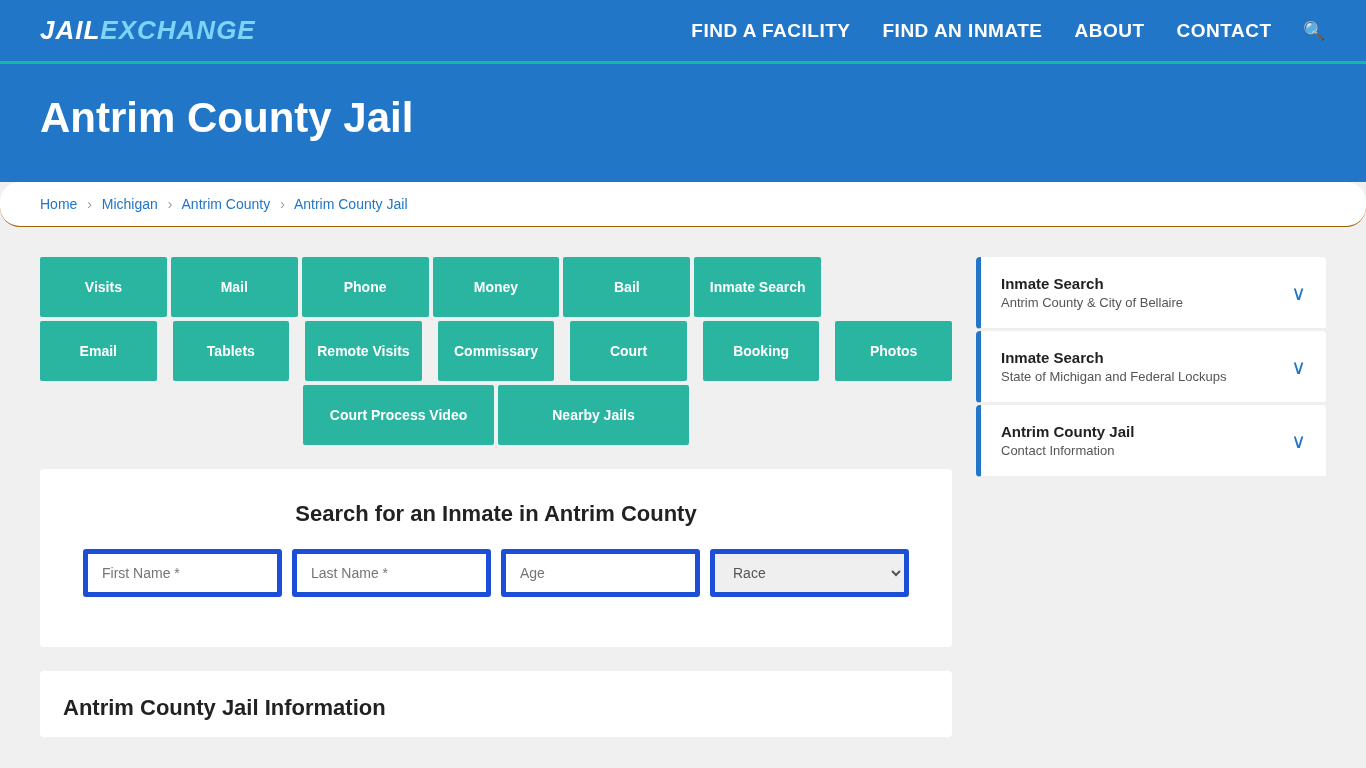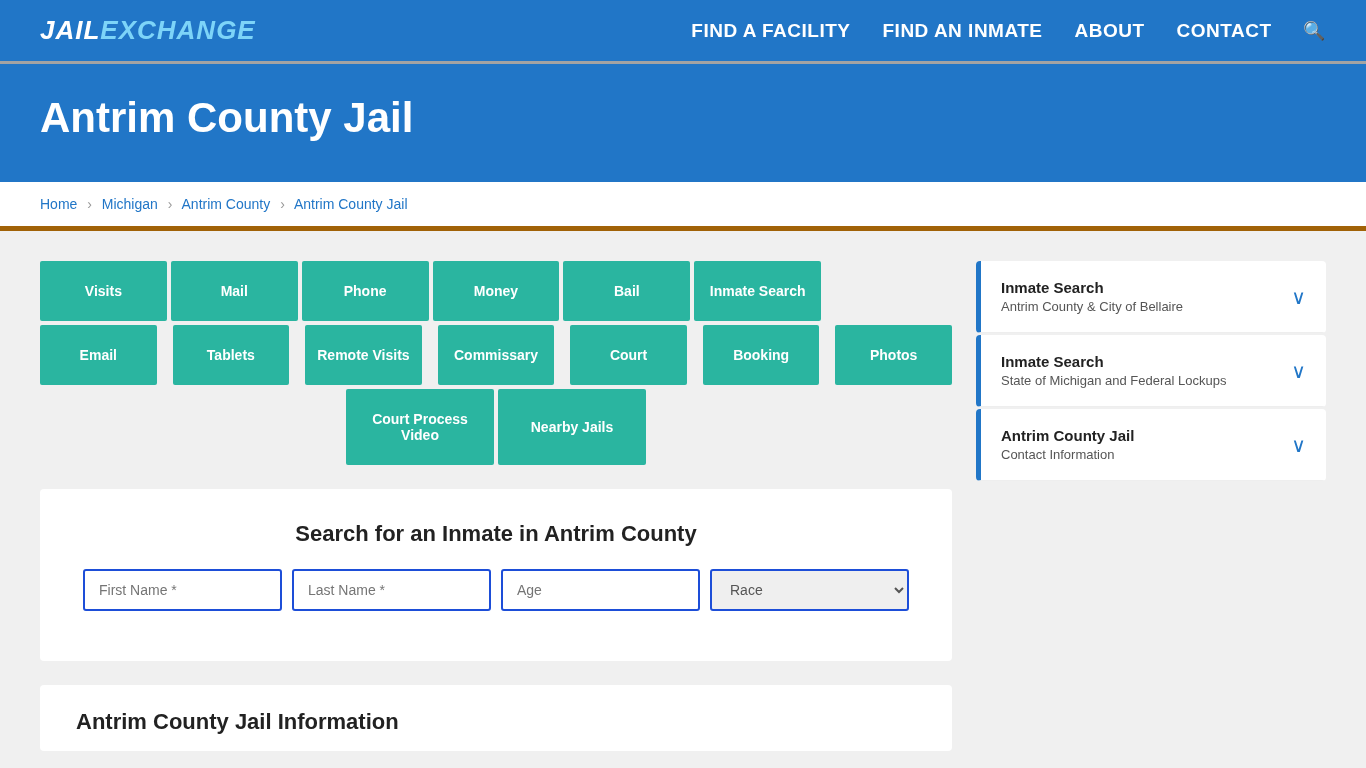--- a/index.html
+++ b/index.html
@@ -6,21 +6,21 @@
     body { font-family: Arial, sans-serif; background: #f0f0f0; color: #333; }
 
     
     .header {
       background: #2176c7;
       display: flex;
       align-items: center;
       justify-content: space-between;
       padding: 0 40px;
       height: 64px;
-      border-bottom: 3px solid #a3a3a3;
+      border-bottom: 3px solid #14b8a6;
     }
     .logo {
       font-size: 26px;
       font-weight: 900;
       color: #fff;
       letter-spacing: 1px;
     }
     .logo span { color: #fff; font-style: italic; }
     .nav {
       display: flex;
@@ -52,21 +52,22 @@
       color: #fff;
       font-size: 42px;
       font-weight: 800;
     }
 
     
     .breadcrumb {
       background: #fff;
       padding: 14px 40px;
       font-size: 14px;
-      border-bottom: 5px solid #a16207;
+      border-bottom: 1px solid #a16207;
+      border-radius: 20px;
     }
     .breadcrumb a {
       color: #2176c7;
       text-decoration: none;
     }
     .breadcrumb .sep {
       margin: 0 6px;
       color: #999;
     }
 
@@ -108,21 +109,21 @@
       border: none;
       padding: 22px 8px;
       font-size: 14px;
       font-weight: 600;
       text-align: center;
       cursor: pointer;
       border-radius: 2px;
       transition: background 0.2s;
     }
     .grid-row3 .grid-btn {
-      width: 148px;
+      width: 191px;
     }
 
     
     .search-card {
       background: #fff;
       border-radius: 4px;
       padding: 32px 43px 32px;
       margin-bottom: 24px;
     }
     .search-card h2 {
@@ -132,21 +133,21 @@
       margin-bottom: 22px;
       color: #222;
     }
     .search-fields {
       display: flex;
       gap: 10px;
       margin-bottom: 18px;
       flex-wrap: wrap;
     }
     .search-fields input, .search-fields select {
-      border: 2px solid #1d4ed8;
+      border: 5px solid #1d4ed8;
       border-radius: 3px;
       padding: 10px 14px;
       font-size: 14px;
       color: #555;
     }
     .search-fields input { flex: 1; min-width: 120px; }
     .search-fields select { flex: 1; min-width: 120px; }
     .search-btn {
       background: #2ab5a0;
       color: #fff;
@@ -157,21 +158,21 @@
       letter-spacing: 1px;
       border-radius: 3px;
       cursor: pointer;
       text-transform: uppercase;
     }
 
     
     .bottom-heading {
       background: #fff;
       border-radius: 4px;
-      padding: 24px 36px 16px;
+      padding: 24px 23px 16px;
     }
     .bottom-heading h2 {
       font-size: 22px;
       font-weight: 800;
       color: #222;
     }
 
     
     .right-sidebar {
       width: 350px;

